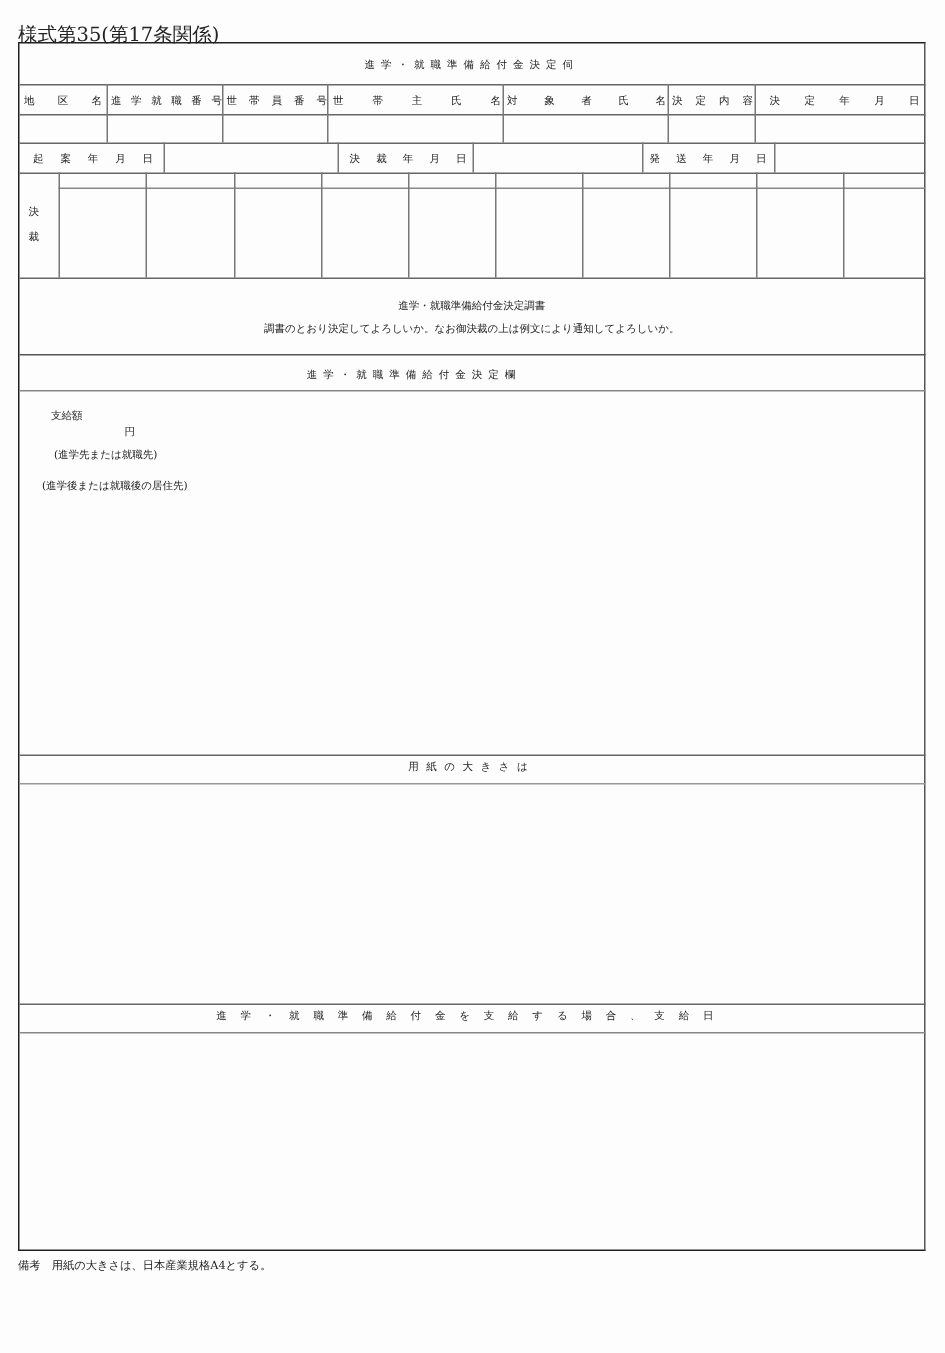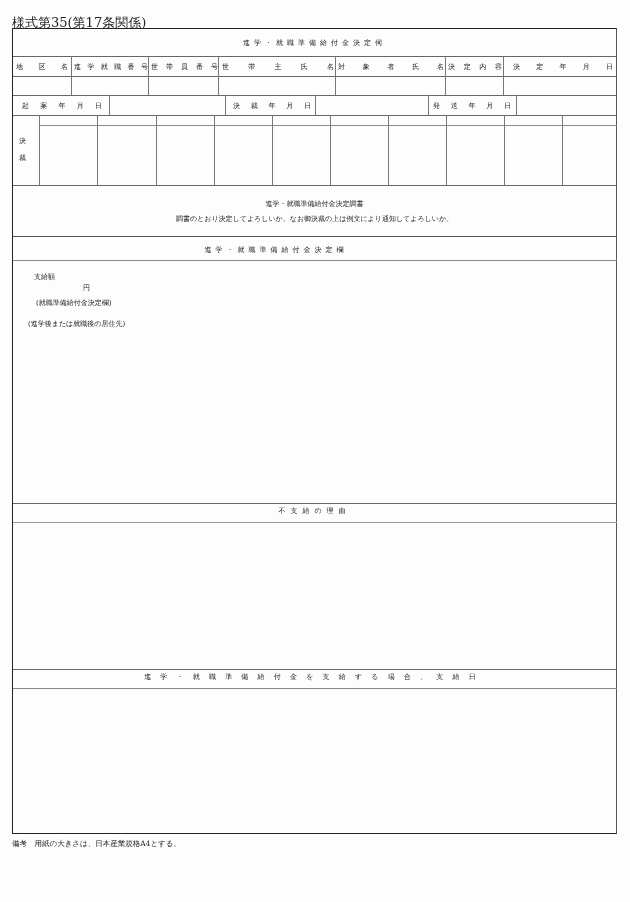--- a/index.html
+++ b/index.html
@@ -156,27 +156,27 @@
 <div class="center-text" style="left:12px; top:199px; width:605px;">進学・就職準備給付金決定調書</div>
 <div class="center-text" style="left:12px; top:214px; width:605px;">調書のとおり決定してよろしいか。なお御決裁の上は例文により通知してよろしいか。</div>
 
 <div class="hline thick" style="left:13px; top:236px; width:604px;"></div>
 
 <div class="center-text" style="left:12px; top:245px; width:528px; letter-spacing:4px;">進学・就職準備給付金決定欄</div>
 <div class="hline" style="left:13px; top:260px; width:604px; border-top-color:#888;"></div>
 
 <div class="body-text" style="left:34px; top:272px;">支給額</div>
 <div class="body-text" style="left:83px; top:283px;">円</div>
-<div class="body-text" style="left:36px; top:298px;">(就職準備給付金決定欄)</div>
+<div class="body-text" style="left:36px; top:298px;">(進学先または就職先)</div>
 <div class="body-text" style="left:28px; top:319px;">(進学後または就職後の居住先)</div>
 <div class="abs" style="left:14px; top:262px; width:602px; height:240px;"></div>
 
 <div class="hline" style="left:13px; top:503px; width:604px;"></div>
 
-<div class="center-text" style="left:12px; top:506px; width:605px; letter-spacing:5px;">不支給の理由</div>
+<div class="center-text" style="left:12px; top:506px; width:605px; letter-spacing:5px;">用紙の大きさは</div>
 <div class="hline" style="left:13px; top:522px; width:604px; border-top-color:#999;"></div>
 <div class="abs" style="left:14px; top:524px; width:602px; height:144px;"></div>
 
 <div class="hline" style="left:13px; top:669px; width:604px;"></div>
 
 <div class="center-text" style="left:12px; top:672px; width:605px; letter-spacing:9.2px;">進学・就職準備給付金を支給する場合、支給日</div>
 <div class="hline" style="left:13px; top:688px; width:604px; border-top-color:#888;"></div>
 <div class="abs" style="left:14px; top:690px; width:602px; height:142px;"></div>
 
 <div class="abs footer">備考　用紙の大きさは、日本産業規格A4とする。</div>

